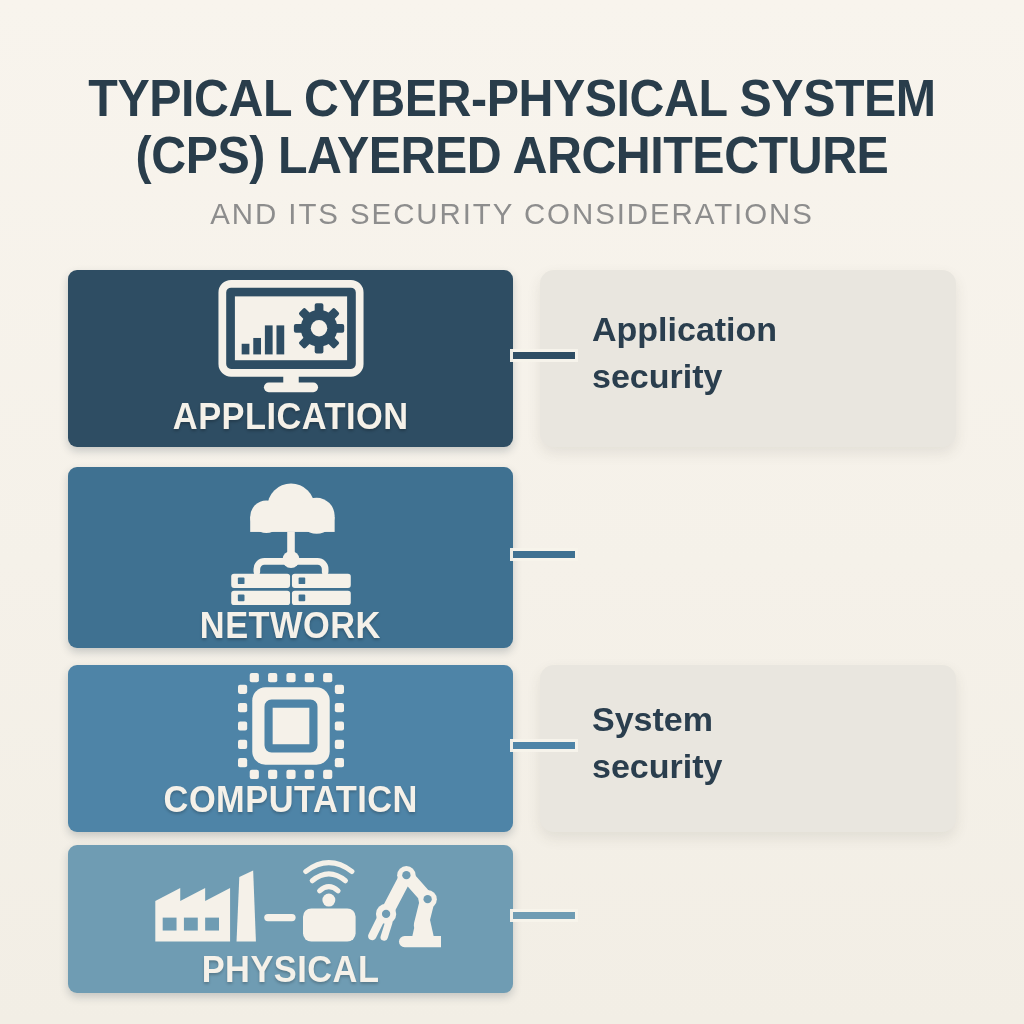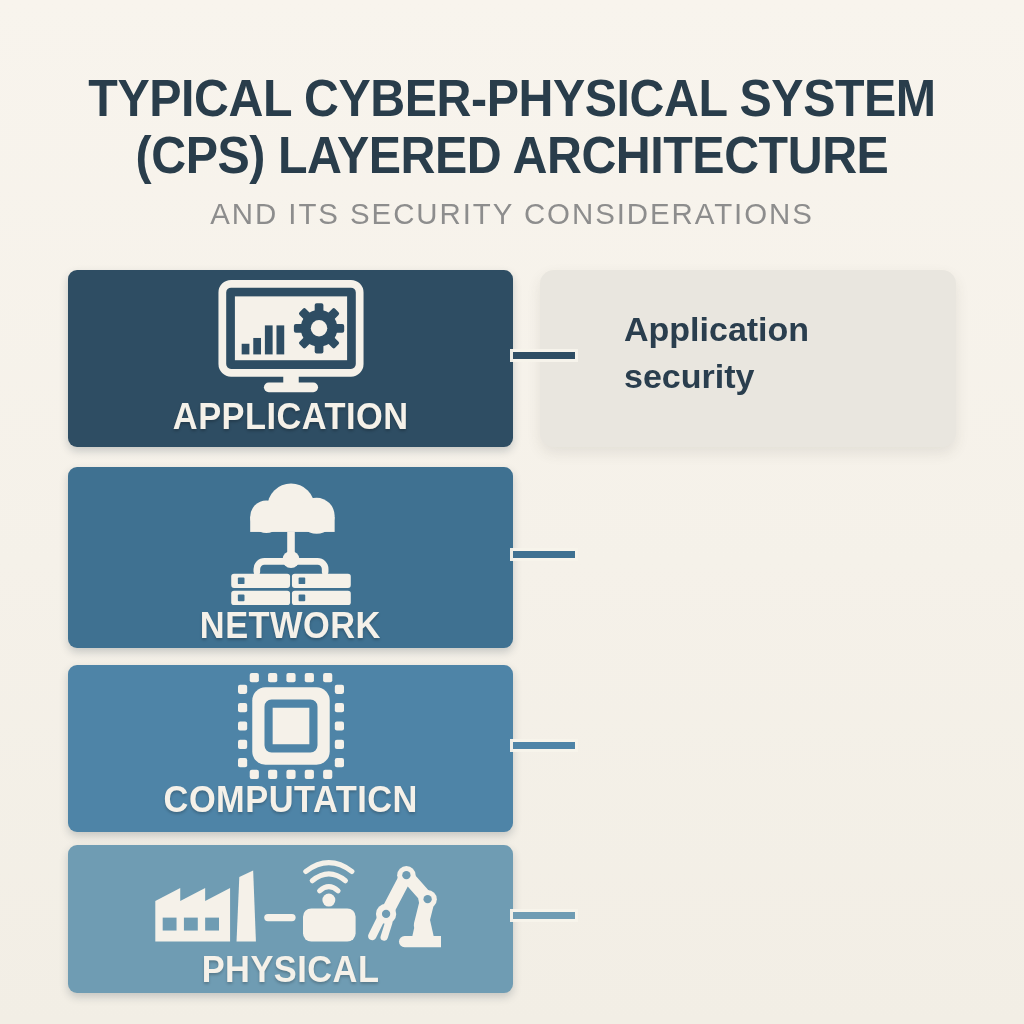--- a/index.html
+++ b/index.html
@@ -41,21 +41,21 @@
     box-shadow:0 0 0 3px rgba(247,243,235,0.95);
     z-index:2;
   }
   .security-card{
     position:absolute;left:540px;width:416px;height:100%;
     background:var(--panel,#e9e6df);border-radius:14px;
     display:flex;align-items:center;
     box-shadow:0 6px 14px rgba(70,70,55,0.10);
   }
   .security-label{
-    margin-left:84px;max-width:245px;
+    margin-left:52px;max-width:245px;
     font-weight:bold;font-size:34px;line-height:47px;
     color:var(--security-text,#2a3e4e);
     transform:translateY(-6px);
   }
   svg{display:block;}
 </style>
 </head>
 <body>
 
 <div class="header">
@@ -148,20 +148,23 @@
             <rect x="95" y="65.5" width="9" height="9" rx="2"></rect>
             <rect x="95" y="83.5" width="9" height="9" rx="2"></rect>
         </g>
         <rect x="14" y="14" width="76" height="76" rx="13" fill="var(--icon-white,#f5f1e9)"></rect>
         <rect x="30" y="30" width="44" height="44" rx="3" fill="none" stroke="var(--row)" stroke-width="8"></rect>
       </svg>
     </div>
     <div class="layer-label">COMPUTATICN</div>
   </div>
   <div class="connector"></div>
+  <div class="security-card">
+    <div class="security-label">System security</div>
+  </div>
 </section>
 
 <section class="row" style="top: 845px; height: 148px; --row: #6f9cb3;">
   <div class="layer-card">
     <div class="icon-wrap">
       <svg width="300" height="96" viewBox="0 0 310 104">
 
         <path d="M8 96 V52 L35 38 V52 L62 38 V52 L89 38 V96 Z" fill="var(--icon-white,#f5f1e9)"></path>
         <rect x="16" y="70" width="15" height="14" fill="var(--row)"></rect>
         <rect x="39" y="70" width="15" height="14" fill="var(--row)"></rect>

